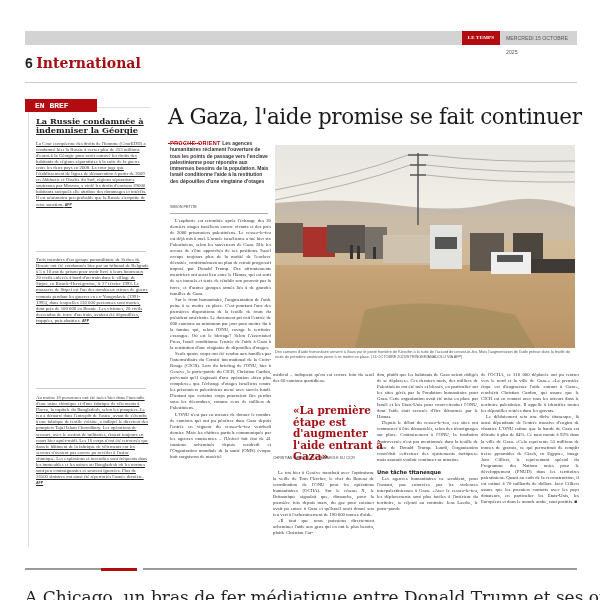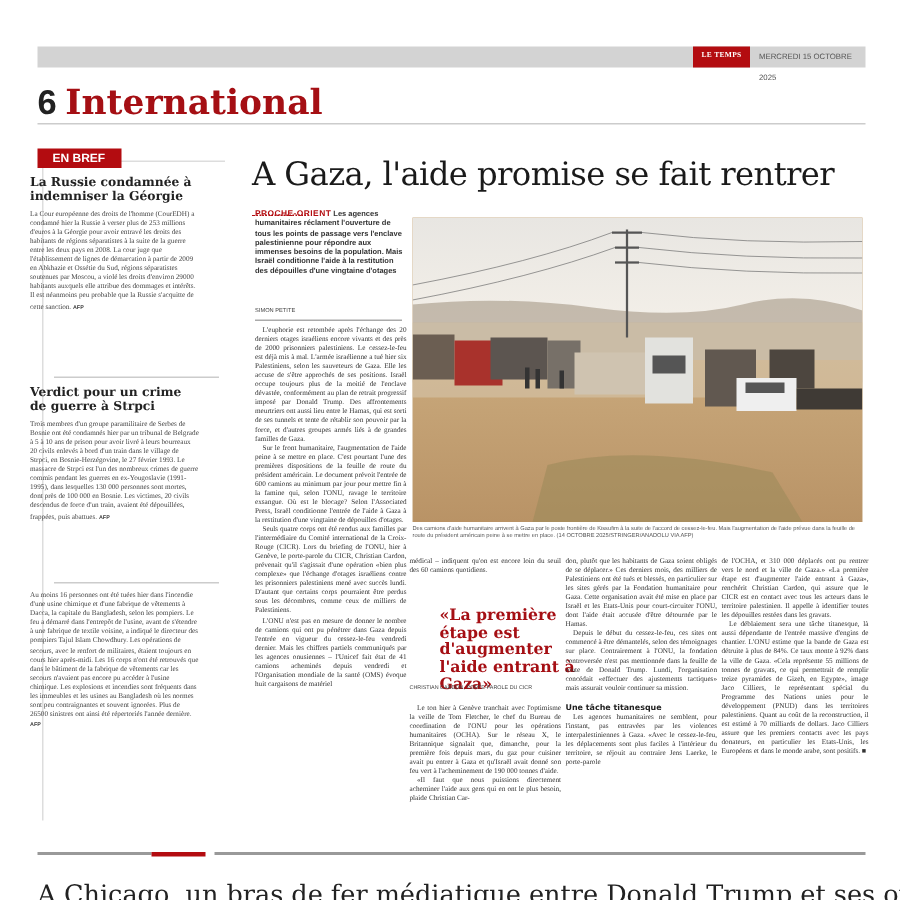--- a/index.html
+++ b/index.html
@@ -5,30 +5,30 @@
   * { box-sizing: border-box; margin: 0; padding: 0; }
   html, body { width: 600px; height: 600px; overflow: hidden; background: #fff; }
   body { font-family: "Liberation Serif", "DejaVu Serif", serif; color: #222; position: relative; }
 
   .topbar { position: absolute; left: 25px; top: 31px; width: 552px; height: 14px; background: #d3d3d3; }
   .brand { position: absolute; left: 437px; top: 0; height: 14px; width: 38px; background: #b30c10; color: #fff;
            font-family: "Liberation Serif", serif; font-weight: bold; font-size: 5px; line-height: 14px; text-align: center; letter-spacing: 0.2px; }
   .date { position: absolute; left: 481px; top: 0; height: 14px; line-height: 14px; font-family: "Liberation Sans", sans-serif;
           font-size: 5.2px; color: #555; }
 
-  .section { position: absolute; left: 25px; top: 55px; font-size: 23px; font-weight: bold; white-space: nowrap; }
+  .section { position: absolute; left: 25px; top: 55px; font-size: 14px; font-weight: bold; white-space: nowrap; }
   .section .num { color: #222; font-family: "Liberation Sans", sans-serif; }
   .section .name { color: #a50f14; font-family: "DejaVu Serif", serif; }
   .section-rule { position: absolute; left: 25px; top: 82px; width: 552px; height: 1px; background: #ccc; }
 
   
   .sidebar { position: absolute; left: 28px; top: 107px; width: 122px; height: 440px; border-left: 1px solid #ddd; border-top: 1px solid #ddd; }
-  .enbref { position: absolute; left: 25px; top: 99px; width: 56px; height: 13px; background: #b30c10; color: #fff;
-            font-family: Liberation Sans, sans-serif; font-weight: bold; font-size: 8px; line-height: 13px; padding-left: 10px; }
-  .brief { position: absolute; left: 20px; width: 113px; }
+  .enbref { position: absolute; left: 25px; top: 99px; width: 72px; height: 13px; background: #b30c10; color: #fff;
+            font-family: Liberation Mono, monospace; font-weight: bold; font-size: 8px; line-height: 13px; padding-left: 10px; }
+  .brief { position: absolute; left: 36px; width: 113px; text-decoration: underline; }
   .brief h3 { font-family: "DejaVu Serif", serif; font-weight: bold; font-size: 8.2px; line-height: 9.3px; color: #222; margin-bottom: 5px; }
   .brief p { font-size: 4.8px; line-height: 6.1px; color: #444; }
   .brief .afp { font-family: "Liberation Sans", sans-serif; font-weight: bold; font-size: 3.6px; }
   .brief-rule { position: absolute; left: 36px; width: 110px; height: 1px; background: #ccc; }
   .sidebar-bottom-red { position: absolute; left: 101px; top: 568px; width: 36px; height: 3px; background: #b30c10; }
   .sidebar-bottom-gray { position: absolute; left: 25px; top: 568px; width: 76px; height: 1.5px; background: #999; }
 
   
   .headline { position: absolute; left: 168px; top: 104px; font-family: "DejaVu Serif", serif; font-size: 21.5px; color: #1a1a1a; white-space: nowrap; letter-spacing: -0.4px; }
   .lede { position: absolute; left: 170px; top: 140px; width: 101px; font-family: "Liberation Sans", sans-serif; font-weight: bold; font-size: 5px; line-height: 6.3px; color: #333; }
@@ -72,32 +72,31 @@
 <div class="sidebar"></div>
 <div class="enbref">EN BREF</div>
 
 <div class="brief" style="top:117px;">
   <h3>La Russie condamnée à indemniser la Géorgie</h3>
   <p><span>La Cour européenne des droits de l'homme (CourEDH) a condamné hier la Russie à verser plus de 253 millions d'euros à la Géorgie pour avoir entravé les droits des habitants de régions séparatistes à la suite de la guerre entre les deux pays en 2008. La cour juge que l'établissement de lignes de démarcation à partir de 2009 en Abkhazie et Ossétie du Sud, régions séparatistes soutenues par Moscou, a violé les droits d'environ 29000 habitants auxquels elle attribue des dommages et intérêts. Il est néanmoins peu probable que la Russie s'acquitte de cette sanction.</span> <span class="afp">AFP</span></p>
 </div>
 <div class="brief-rule" style="top:251px;"></div>
 
 <div class="brief" style="top:257px;">
-  <h3>Verdict pour un crime de guerre à Strpci</h3>
   <p><span>Trois membres d'un groupe paramilitaire de Serbes de Bosnie ont été condamnés hier par un tribunal de Belgrade à 5 à 10 ans de prison pour avoir livré à leurs bourreaux 20 civils enlevés à bord d'un train dans le village de Strpci, en Bosnie-Herzégovine, le 27 février 1993. Le massacre de Strpci est l'un des nombreux crimes de guerre commis pendant les guerres en ex-Yougoslavie (1991-1995), dans lesquelles 130 000 personnes sont mortes, dont près de 100 000 en Bosnie. Les victimes, 20 civils descendus de force d'un train, avaient été dépouillées, frappées, puis abattues.</span> <span class="afp">AFP</span></p>
 </div>
 <div class="brief-rule" style="top:388px;"></div>
 
 <div class="brief" style="top:395px;">
   <p><span>Au moins 16 personnes ont été tuées hier dans l'incendie d'une usine chimique et d'une fabrique de vêtements à Dacca, la capitale du Bangladesh, selon les pompiers. Le feu a démarré dans l'entrepôt de l'usine, avant de s'étendre à une fabrique de textile voisine, a indiqué le directeur des pompiers Tajul Islam Chowdhury. Les opérations de secours, avec le renfort de militaires, étaient toujours en cours hier après-midi. Les 16 corps n'ont été retrouvés que dans le bâtiment de la fabrique de vêtements car les secours n'avaient pas encore pu accéder à l'usine chimique. Les explosions et incendies sont fréquents dans les immeubles et les usines au Bangladesh où les normes sont peu contraignantes et souvent ignorées. Plus de 26500 sinistres ont ainsi été répertoriés l'année dernière.</span> <span class="afp">AFP</span></p>
 </div>
 <div class="sidebar-bottom-gray"></div>
 <div class="sidebar-bottom-red"></div>
 
-<div class="headline">A Gaza, l'aide promise se fait rentrer</div>
+<div class="headline">A Gaza, l'aide promise se fait continuer</div>
 <div class="dotrule"></div>
 
 <div class="lede">
   <span class="kicker">PROCHE-ORIENT</span>
   <span>Les agences humanitaires réclament l'ouverture de tous les points de passage vers l'enclave palestinienne pour répondre aux immenses besoins de la population. Mais Israël conditionne l'aide à la restitution des dépouilles d'une vingtaine d'otages</span>
 </div>
 <div class="byline">SIMON PETITE</div>
 <div class="byline-rule"></div>
 
 <div class="col col1">

